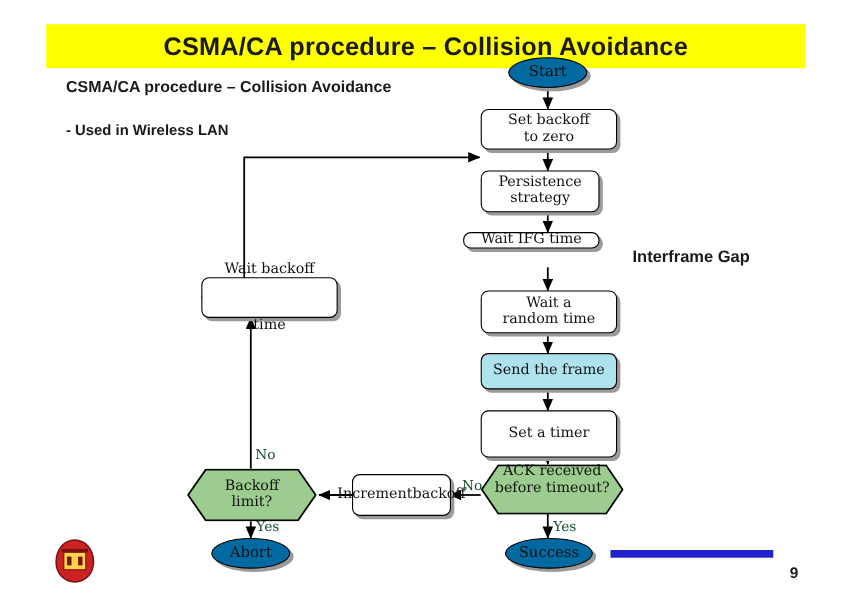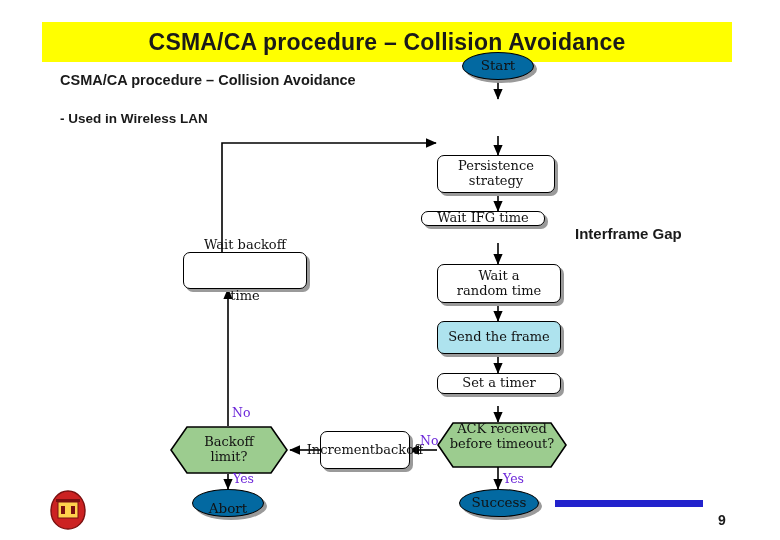--- a/index.html
+++ b/index.html
@@ -69,21 +69,21 @@
   .hex-label{
     position:absolute;left:0;top:0;width:100%;height:100%;
     display:flex;align-items:center;justify-content:center;
     font-family:"DejaVu Serif", serif;font-size:13px;color:#111;
     text-align:center;line-height:1.12;
     pointer-events:none;
   }
   .edge-label{
     position:absolute;
     font-family:"DejaVu Serif", serif;
-    font-size:12.5px;color:#6d28d9;
+    font-size:12.5px;color:#14532d;
   }
 
   
   .logo{
     position:absolute;left:48px;top:489px;width:40px;height:42px;
   }
   .univ{
     position:absolute;left:95px;top:489px;
     font-size:12.5px;font-weight:bold;color:#1a1a1a;line-height:1.25;
   }
@@ -144,40 +144,44 @@
       <path d="M222,270 L222,143 L436,143" stroke="#000" stroke-width="1.6" fill="none" marker-end="url(#arrow)"></path>
     </g>
 
     <path d="M183,270 L222,270" stroke="#000" stroke-width="1.6" fill="none"></path>
   </svg>
 
   <div class="node oval" style="left:462px;top:52px;width:72px;height:28px;">
     <span>Start</span>
   </div>
 
-
-  <div class="node rect" style="left:437px;top:155px;width:118px;height:38px;flex-direction:column;">
+  <div class="node rect" style="left:437px;top:99px;width:124px;height:37px;flex-direction:column;">
+    <span>Set backoff</span>
+    <span>to zero</span>
+  </div>
+
+  <div class="node rect" style="left:437px;top:155px;width:108px;height:38px;flex-direction:column;">
     <span>Persistence</span>
     <span>strategy</span>
   </div>
 
   <div class="node rect" style="left:421px;top:211px;width:124px;height:15px;">
     <span>Wait IFG time</span>
   </div>
 
   <div class="node rect blue" style="left:437px;top:321px;width:124px;height:33px;">
     <span>Send the frame</span>
   </div>
 
   <div class="node rect" style="left:437px;top:264px;width:124px;height:39px;flex-direction:column;">
     <span>Wait a</span>
     <span>random time</span>
   </div>
 
-  <div class="node rect" style="left:437px;top:373px;width:124px;height:21px;">
+  <div class="node rect" style="left:437px;top:373px;width:124px;height:43px;">
     <span>Set a timer</span>
   </div>
 
   <div class="hex-wrap" style="left:437px;top:422px;width:130px;height:30px;">
     <svg width="130" height="46" viewBox="0 0 130 46">
       <polygon points="16,1 114,1 129,23 114,45 16,45 1,23" fill="#9ccc8f" stroke="#000" stroke-width="1.6"></polygon>
     </svg>
     <div class="hex-label">
       <div>
         <div>ACK received</div>
@@ -201,21 +205,21 @@
         <div>limit?</div>
       </div>
     </div>
   </div>
 
   <div class="node rect" style="left:183px;top:252px;width:124px;height:37px;flex-direction:column;gap:36px;">
     <span>Wait backoff</span>
     <span>time</span>
   </div>
 
-  <div class="node oval" style="left:192px;top:489px;width:72px;height:28px;align-items:flex-end;">
+  <div class="node oval" style="left:192px;top:489px;width:72px;height:28px;">
     <span>Abort</span>
   </div>
 
   <div class="node oval" style="left:459px;top:489px;width:80px;height:28px;">
     <span>Success</span>
   </div>
 
   <div class="edge-label" style="left:420px;top:433px;">No</div>
   <div class="edge-label" style="left:503px;top:471px;">Yes</div>
   <div class="edge-label" style="left:232px;top:405px;">No</div>

